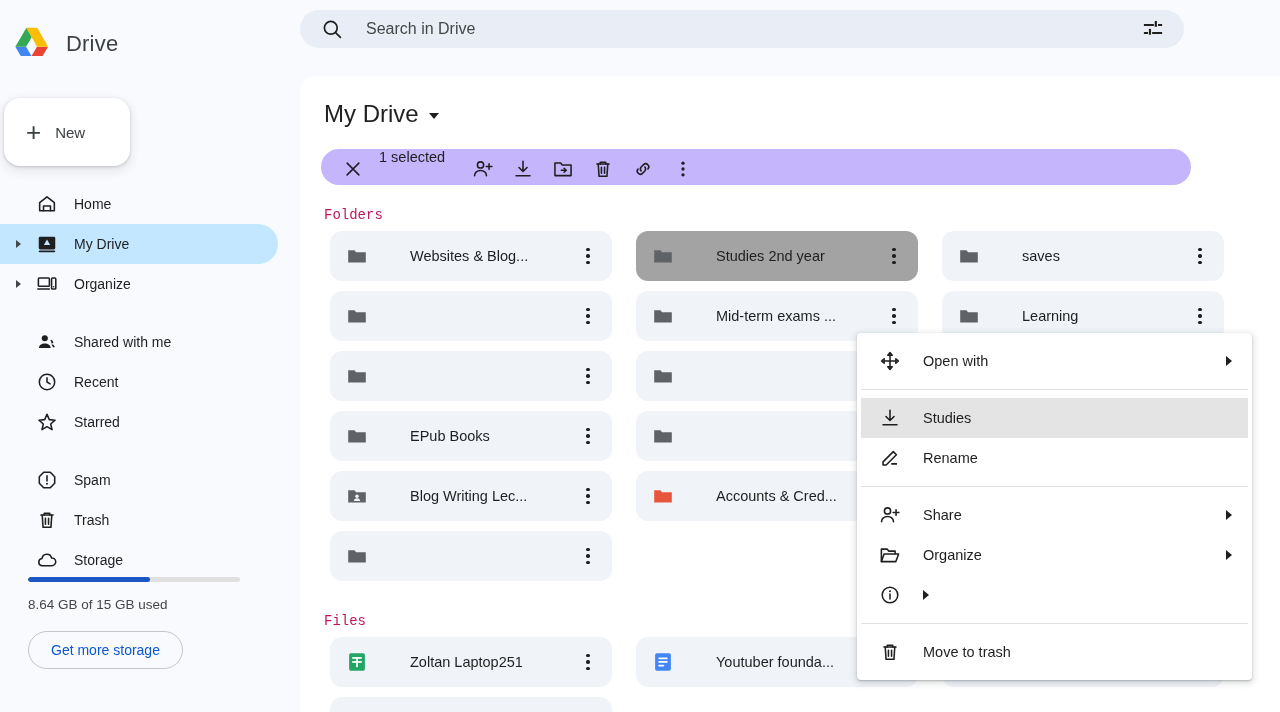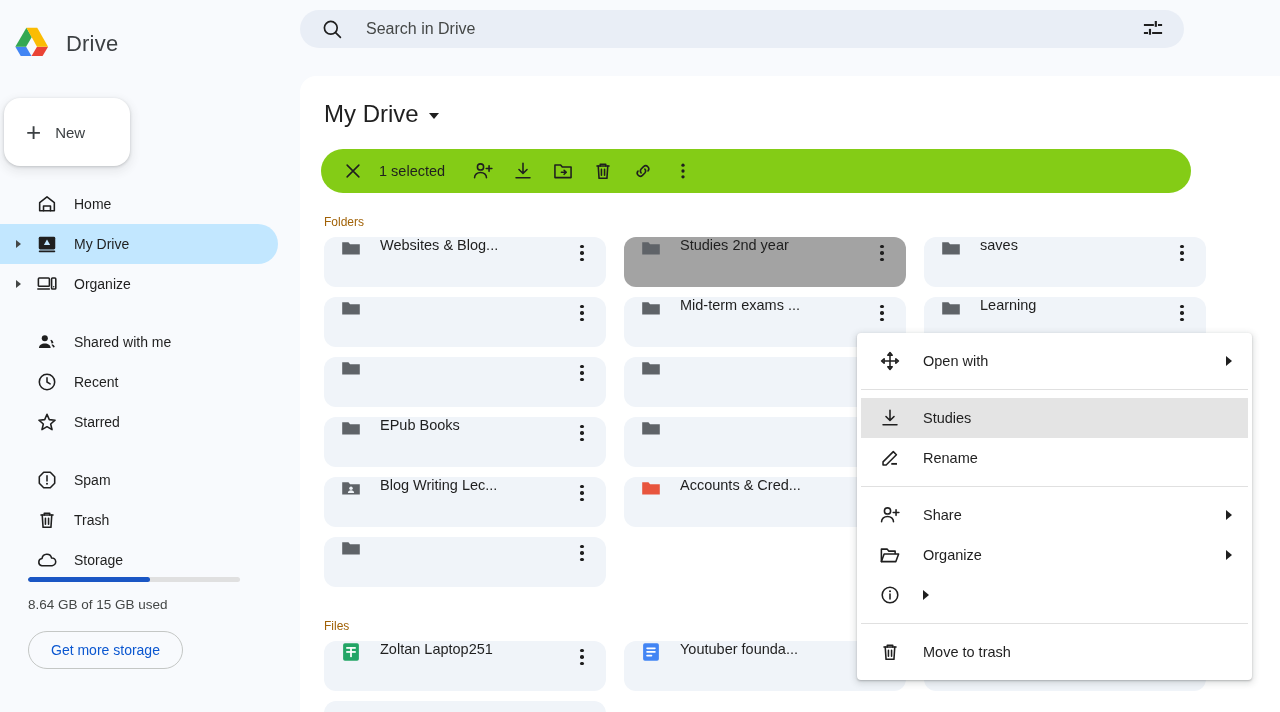--- a/index.html
+++ b/index.html
@@ -111,51 +111,53 @@
   .title-caret {
     width: 0; height: 0;
     border-top: 6px solid #1f1f1f;
     border-left: 5px solid transparent;
     border-right: 5px solid transparent;
     margin-top: 4px; cursor: pointer;
   }
 
   .sel-toolbar {
     margin: 21px 0 0 21px;
-    width: 870px; height: 44px;
-    background: #84cc16;
+    width: 870px; height: 36px;
+    background: #c4b5fd;
     border-radius: 22px;
-    display: flex; align-items: center;
+    display: flex; 
     padding-left: 12px;
   }
   .tb-btn {
     width: 40px; height: 40px;
     display: flex; align-items: center; justify-content: center;
     border-radius: 50%; cursor: pointer;
   }
   .tb-btn svg { width: 22px; height: 22px; }
   .sel-count { font-size: 14.5px; color: #1f1f1f; margin: 0 10px 0 6px; white-space: nowrap; }
   .tb-spacer { width: 8px; }
 
   .section-label {
-    font-size: 12px; color: #a16207;
+    font-size: 14px; color: #be185d;
     margin: 22px 0 8px 24px;
+    font-family: Liberation Mono, monospace;
   }
 
   .grid { display: flex; flex-wrap: wrap; padding-left: 22px; }
   .card {
     position: relative;
     width: 282px; height: 50px;
-    margin: 0 16px 10px 2px;
+    margin: 0 16px 10px 8px;
     background: #f0f4f9;
     border-radius: 12px;
-    display: flex; align-items: flex-start;
+    display: flex; align-items: center;
     padding: 0 8px 0 16px;
     cursor: pointer;
     overflow: hidden;
+    gap: 24px;
   }
   .card.selected { background: #a3a3a3; }
   .card .ficon { width: 22px; height: 22px; flex: 0 0 22px; margin-right: 18px; }
   .card .fname {
     flex: 1 1 auto; font-size: 14.5px; color: #1f1f1f;
     white-space: nowrap; overflow: hidden; text-overflow: ellipsis;
   }
   .kebab {
     width: 32px; height: 32px; flex: 0 0 32px;
     display: flex; align-items: center; justify-content: center;

